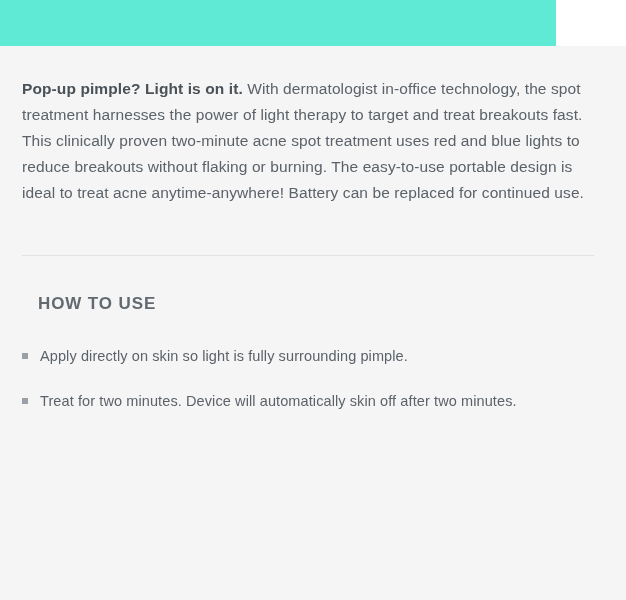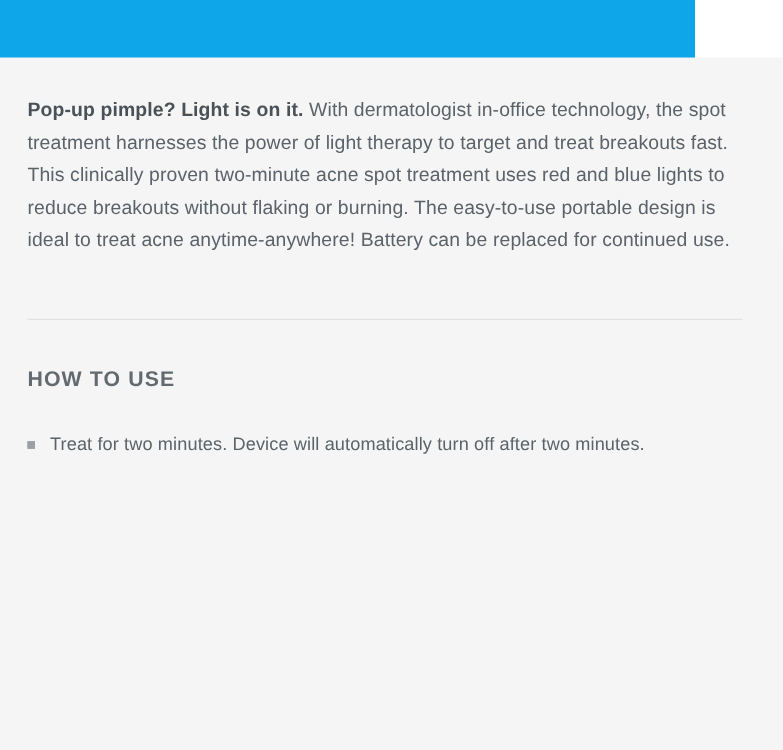--- a/index.html
+++ b/index.html
@@ -10,21 +10,21 @@
     width: 626px;
     height: 600px;
     background: #ffffff;
     font-family: "Liberation Sans", sans-serif;
     -webkit-font-smoothing: antialiased;
   }
   .page {
     position: relative;
     width: 556px;
     height: 600px;
-    background: #0ea5e9;
+    background: #5eead4;
     box-sizing: border-box;
   }
   .panel {
     position: absolute;
     left: 0;
     top: 46px;
     width: 626px;
     height: 554px;
     background: #f5f5f5;
     box-sizing: border-box;
@@ -44,21 +44,21 @@
     font-weight: bold;
     color: #4a5157;
   }
   .divider {
     margin: 49px 0 0 0;
     border: none;
     border-top: 1px solid #e2e2e2;
     width: 572px;
   }
   .section-title {
-    margin: 38px 0 0 0;
+    margin: 38px 0 0 16px;
     font-size: 17px;
     font-weight: bold;
     letter-spacing: 0.9px;
     color: #62696f;
   }
   ul.steps {
     list-style: none;
     margin: 30px 0 0 0;
     padding: 0;
   }
@@ -99,19 +99,23 @@
       <hr class="divider">
 
       <h2 class="section-title">HOW TO USE</h2>
 
       <ul class="steps">
         <li>
           <span class="bullet"></span>
         </li>
         <li>
           <span class="bullet"></span>
-          <span>Treat for two minutes. Device will automatically turn off after two minutes.</span>
+          <span>Apply directly on skin so light is fully surrounding pimple.</span>
+        </li>
+        <li>
+          <span class="bullet"></span>
+          <span>Treat for two minutes. Device will automatically skin off after two minutes.</span>
         </li>
       </ul>
 
     </div>
   </div>
 </div>
 
 </body></html>

